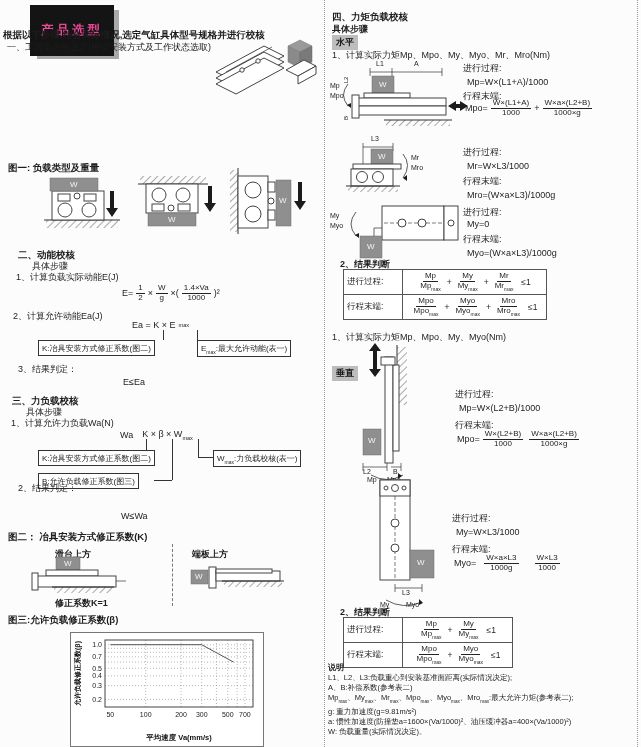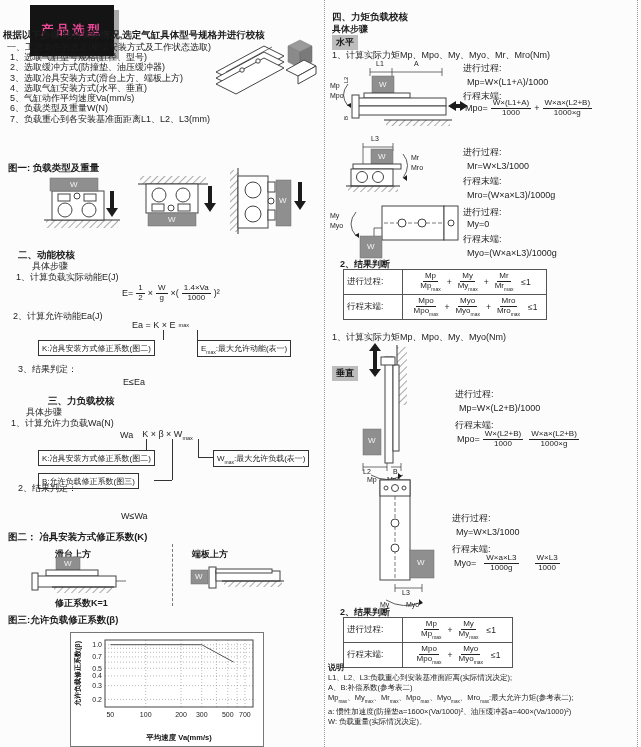--- a/index.html
+++ b/index.html
@@ -57,29 +57,20 @@
     </defs>
   </svg>
 
   <div class="vline-dotted" style="left:324px;top:0;height:747px;"></div>
   <div class="vline-dotted" style="left:637px;top:0;height:747px;"></div>
 
   <div class="titlebar" style="left:30px;top:5px;">产品选型</div>
 
   <div class="abs" style="left:7px;top:41px;font-size:9px;">一、工况条件的选定(根据安装方式及工作状态选取)</div>
   <div class="abs b" style="left:3px;top:29px;font-size:9.5px;">根据以下步骤,结合实际情况,选定气缸具体型号规格并进行校核</div>
-  <div class="abs" style="left:10px;top:52px;line-height:10.3px;">
-    <div>1、选取气缸型号规格(缸径、型号)</div>
-    <div>2、选取缓冲方式(防撞垫、油压缓冲器)</div>
-    <div>3、选取冶具安装方式(滑台上方、端板上方)</div>
-    <div>4、选取气缸安装方式(水平、垂直)</div>
-    <div>5、气缸动作平均速度Va(mm/s)</div>
-    <div>6、负载类型及重量W(N)</div>
-    <div>7、负载重心到各安装基准面距离L1、L2、L3(mm)</div>
-  </div>
 
   <div class="diagram" style="left:212px;top:36px;">
     <svg width="110" height="66">
       <polygon class="shape" points="4,36 52,10 72,20 24,46"></polygon>
       <polygon class="shape" points="4,42 52,16 72,26 24,52"></polygon>
       <polygon class="shape" points="4,48 52,22 72,32 24,58"></polygon>
       <line x1="14" y1="36" x2="60" y2="11" class="dim"></line>
       <circle cx="30" cy="34" r="2.2" class="shape"></circle>
       <circle cx="46" cy="25" r="2.2" class="shape"></circle>
       <polygon points="76,10 88,4 100,10 88,16" fill="#9a9a9a" stroke="#777" stroke-width="0.5"></polygon>
@@ -171,35 +162,35 @@
   </div>
   <div class="conn" style="left:163px;top:330px;width:0;height:10px;border-left:1px solid #333;"></div>
   <div class="conn" style="left:197px;top:330px;width:0;height:16px;border-left:1px solid #333;"></div>
   <div class="labelbox" style="left:38px;top:340px;">K:冶具安装方式修正系数(图二)</div>
   <div class="labelbox" style="left:197px;top:340px;">
     <span>E</span><sub>max</sub><span>:最大允许动能(表一)</span>
   </div>
   <div class="abs" style="left:18px;top:363px;">3、结果判定：</div>
   <div class="abs" style="left:123px;top:377px;">E≤Ea</div>
 
-  <div class="abs b" style="left:12px;top:395px;font-size:9.5px;margin-left:36px;">三、力负载校核</div>
+  <div class="abs b" style="left:12px;top:395px;font-size:9.5px;">三、力负载校核</div>
   <div class="abs" style="left:26px;top:406px;">具体步骤</div>
   <div class="abs" style="left:11px;top:417px;">1、计算允许力负载Wa(N)</div>
   <div class="feq" style="left:120px;top:429px;gap:9px;">
     <span>Wa</span>
     <span><span>K × β × W</span><sub>max</sub></span>
   </div>
   <div class="conn" style="left:146px;top:439px;width:0;height:11px;border-left:1px solid #333;"></div>
   <div class="conn" style="left:172px;top:439px;width:0;height:41px;border-left:1px solid #333;"></div>
   <div class="conn" style="left:154px;top:480px;width:18px;height:0;border-top:1px solid #333;"></div>
   <div class="conn" style="left:198px;top:439px;width:0;height:18px;border-left:1px solid #333;"></div>
   <div class="conn" style="left:198px;top:457px;width:15px;height:0;border-top:1px solid #333;"></div>
   <div class="labelbox" style="left:38px;top:450px;">K:冶具安装方式修正系数(图二)</div>
   <div class="labelbox" style="left:213px;top:450px;">
-    <span>W</span><sub>max</sub><span>:最大允许负载(表一)</span>
+    <span>W</span><sub>max</sub><span>:力负载校核(表一)</span>
   </div>
   <div class="labelbox" style="left:38px;top:473px;">B:允许负载修正系数(图三)</div>
   <div class="abs" style="left:18px;top:482px;">2、结果判定：</div>
   <div class="abs" style="left:121px;top:511px;">W≤Wa</div>
 
   <div class="abs b" style="left:8px;top:531px;font-size:9.5px;">图二： 冶具安装方式修正系数(K)</div>
   <div class="abs b" style="left:55px;top:548px;">滑台上方</div>
   <div class="diagram" style="left:30px;top:556px;">
     <svg width="130" height="42">
       <rect x="26" y="1" width="24" height="13" class="gray"></rect>
@@ -532,17 +523,18 @@
           <span class="cmp">≤1</span>
         </div>
       </div>
     </div>
 
   <div class="abs note" style="left:328px;top:663px;width:308px;">
     <div class="b" style="font-size:8px;font-family:Liberation Serif, serif;">说明</div>
     <div>L1、L2、L3:负载重心到安装基准面距离(实际情况决定);</div>
     <div>A、B:补偿系数(参考表二)</div>
     <div>Mp<sub>max</sub>、My<sub>max</sub>、Mr<sub>max</sub>、Mpo<sub>max</sub>、Myo<sub>max</sub>、Mro<sub>max</sub>:最大允许力矩(参考表二);</div>
+    <div>g: 重力加速度(g=9.81m/s²)</div>
     <div>a: 惯性加速度(防撞垫a=1600×(Va/1000)²、油压缓冲器a=400×(Va/1000)²)</div>
     <div>W: 负载重量(实际情况决定)。</div>
   </div>
 
 </div>
 
 </body></html>

